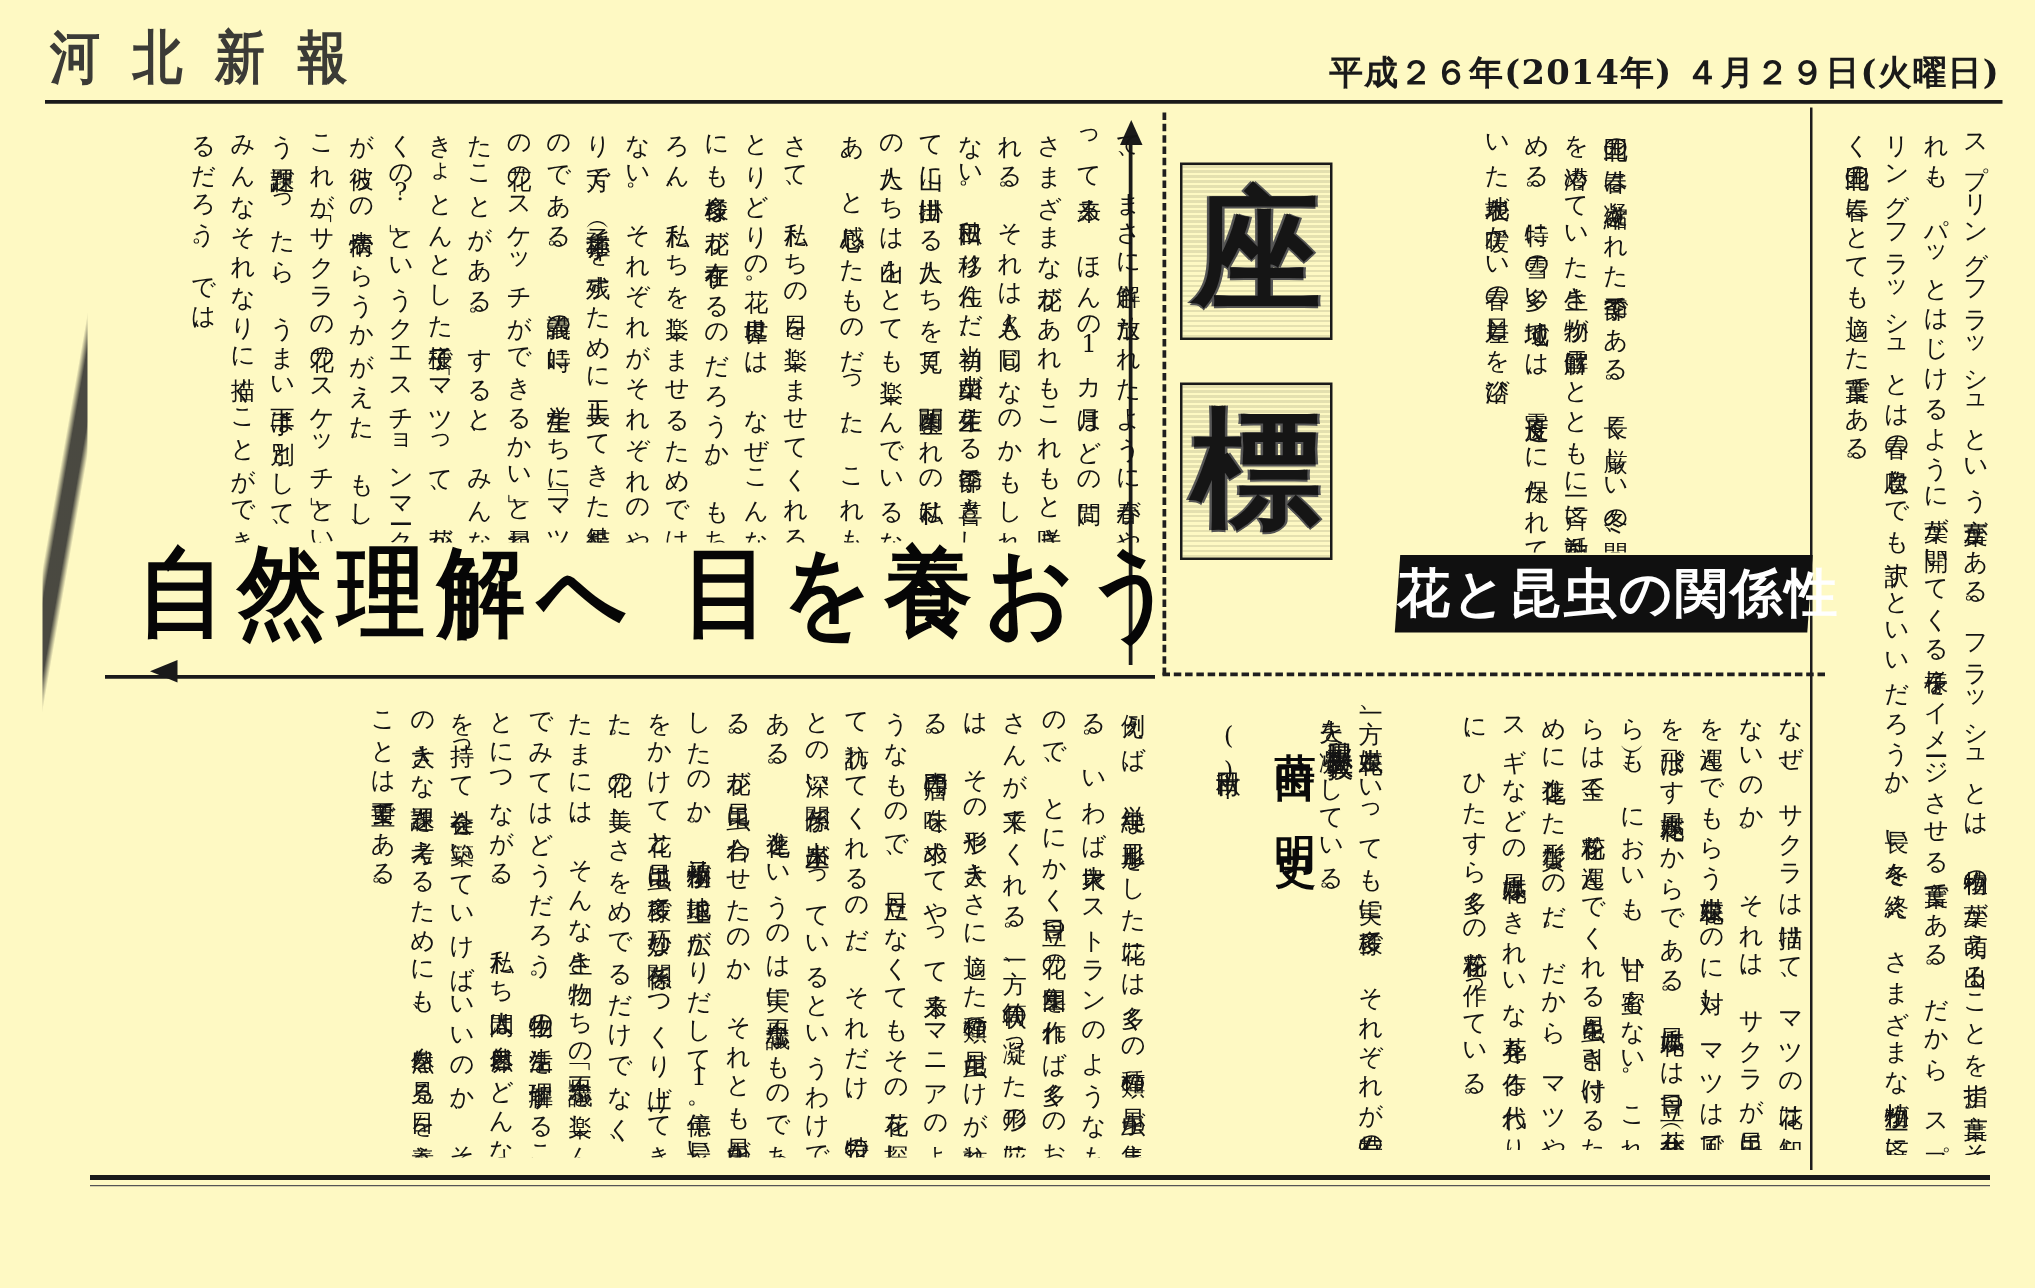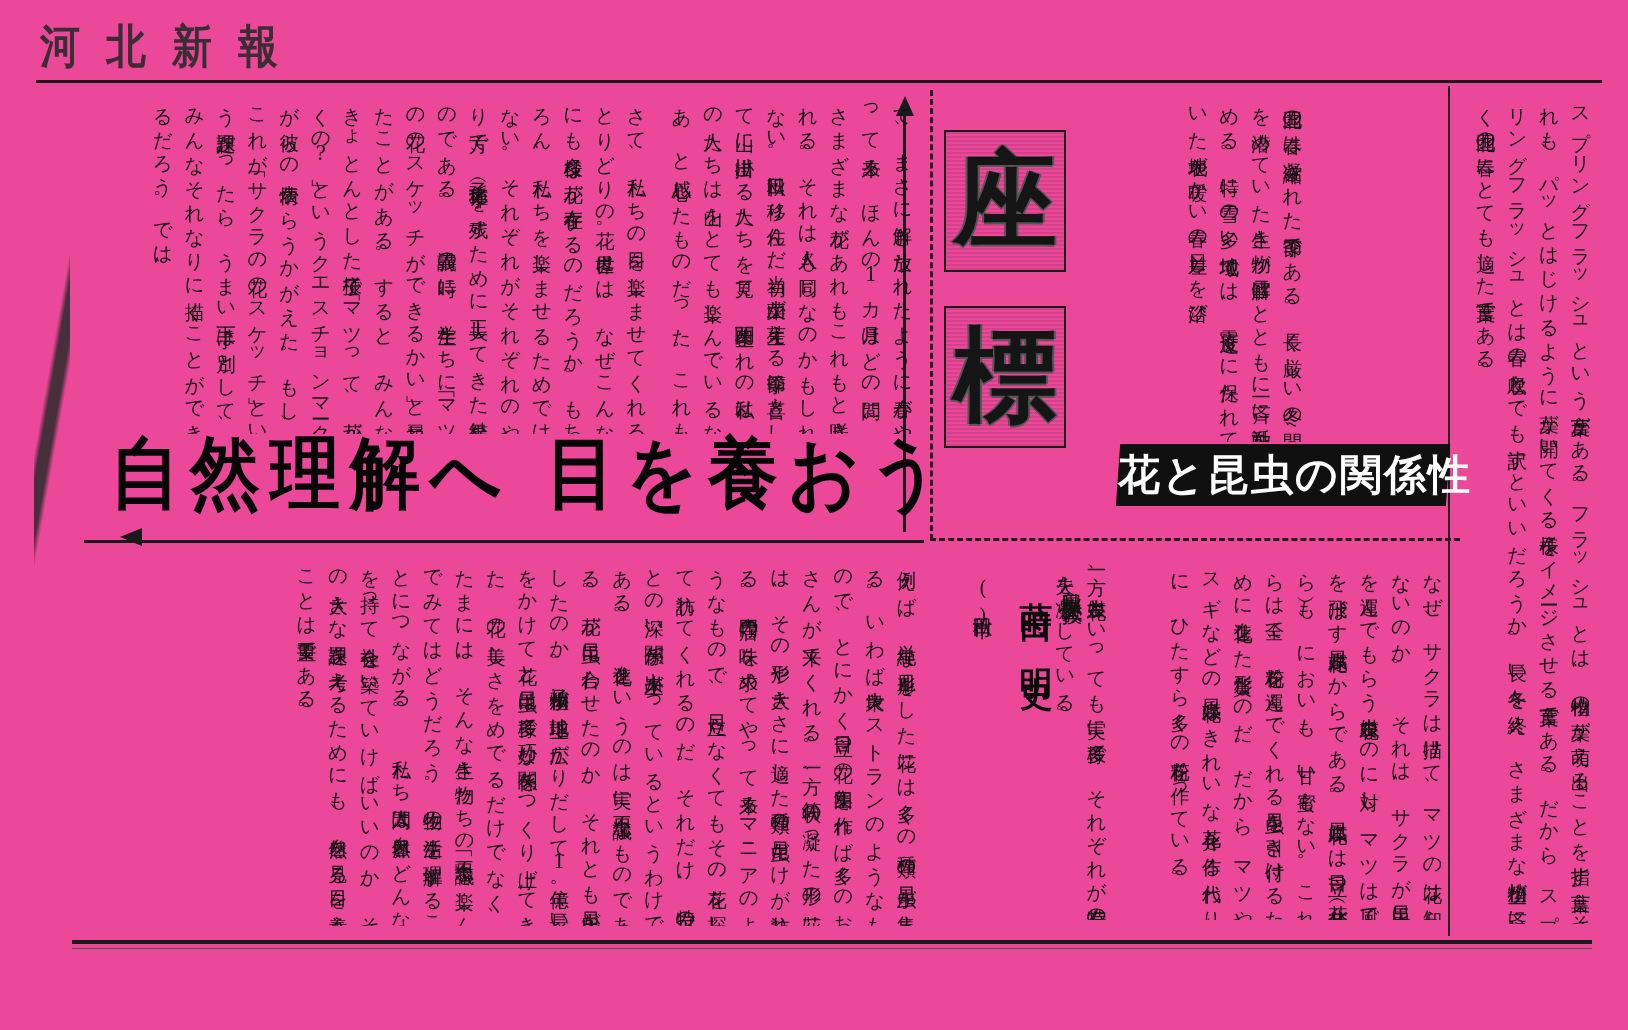--- a/index.html
+++ b/index.html
@@ -8,21 +8,21 @@
     background: #ffffff;
   }
   body {
     font-family: "DejaVu Serif", "Liberation Serif", serif;
     color: #111111;
   }
   #page {
     position: relative;
     width: 1628px;
     height: 1030px;
-    background: #ec4899;
+    background: #fef9c3;
     overflow: hidden;
   }
 
   
   .masthead {
     position: absolute;
     top: 26px;
     left: 40px;
     width: 1560px;
     height: 52px;
@@ -248,20 +248,21 @@
     color: #141414;
   }
 </style>
 </head>
 <body>
 
 <div id="page">
 
   <div class="masthead">
     <div class="paper-name">河北新報</div>
+    <div class="issue-date">平成２６年(2014年) ４月２９日(火曜日)</div>
   </div>
 
   <div class="rule-top"></div>
   <div class="scan-wedge"></div>
 
   <div class="vert-divider"></div>
   <div class="dash-v"></div>
   <div class="dash-h"></div>
   <div class="rule-head-left"></div>
   <div class="arrow-left"></div>

